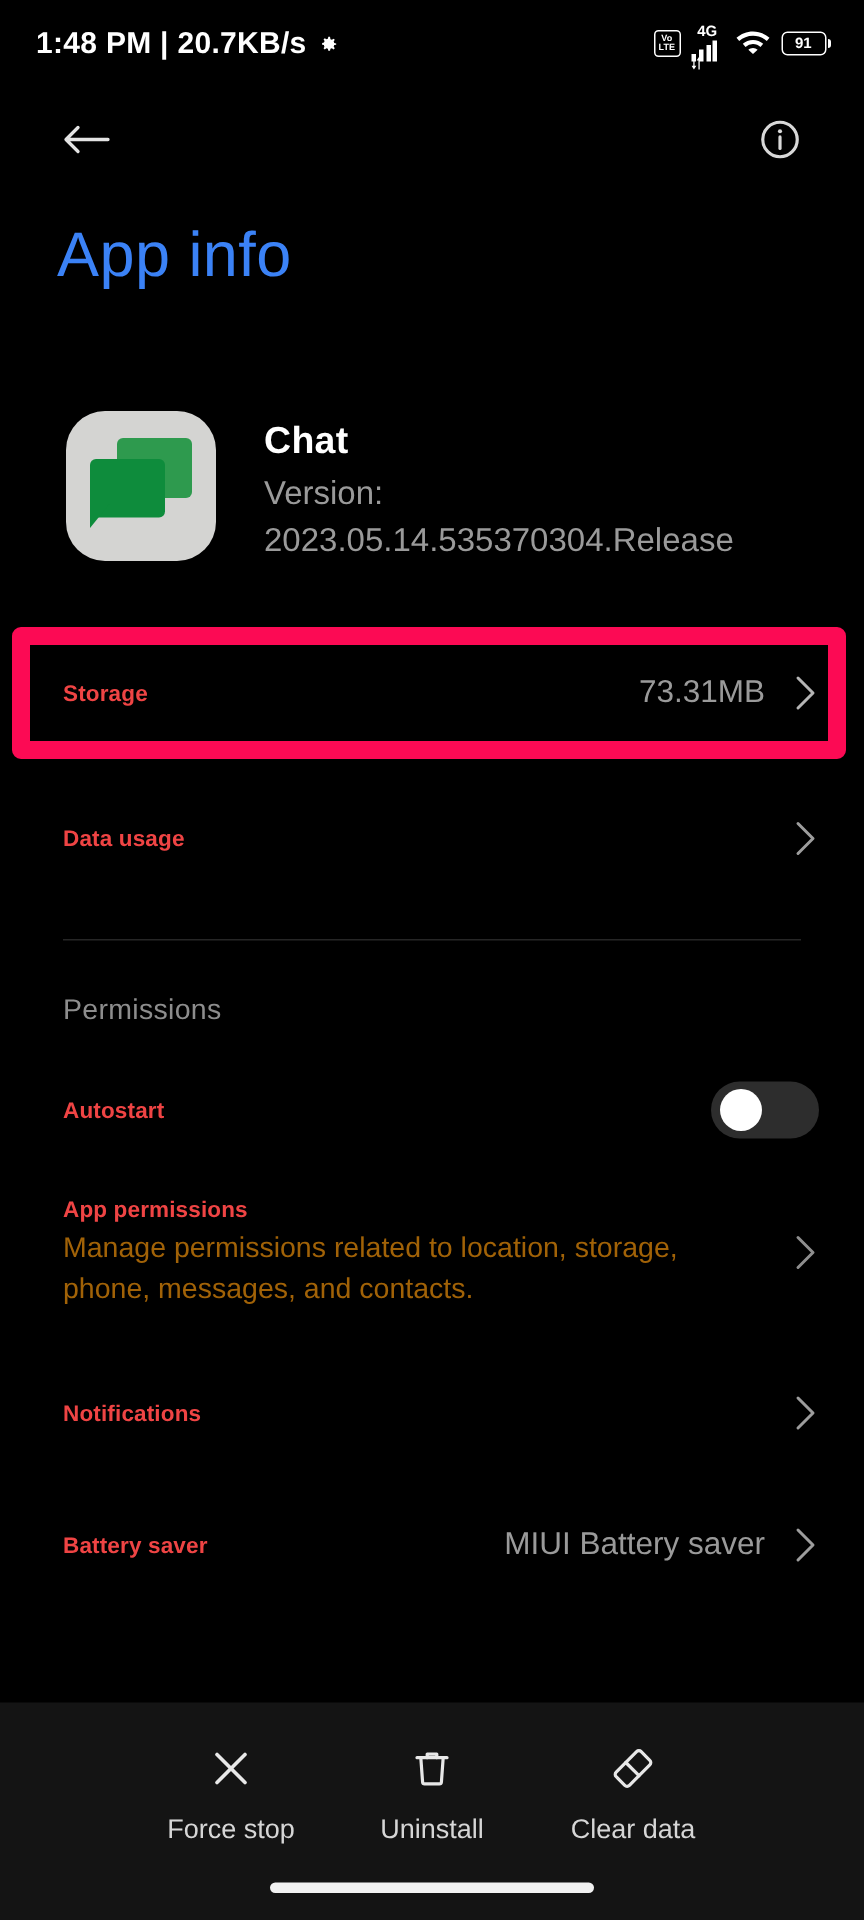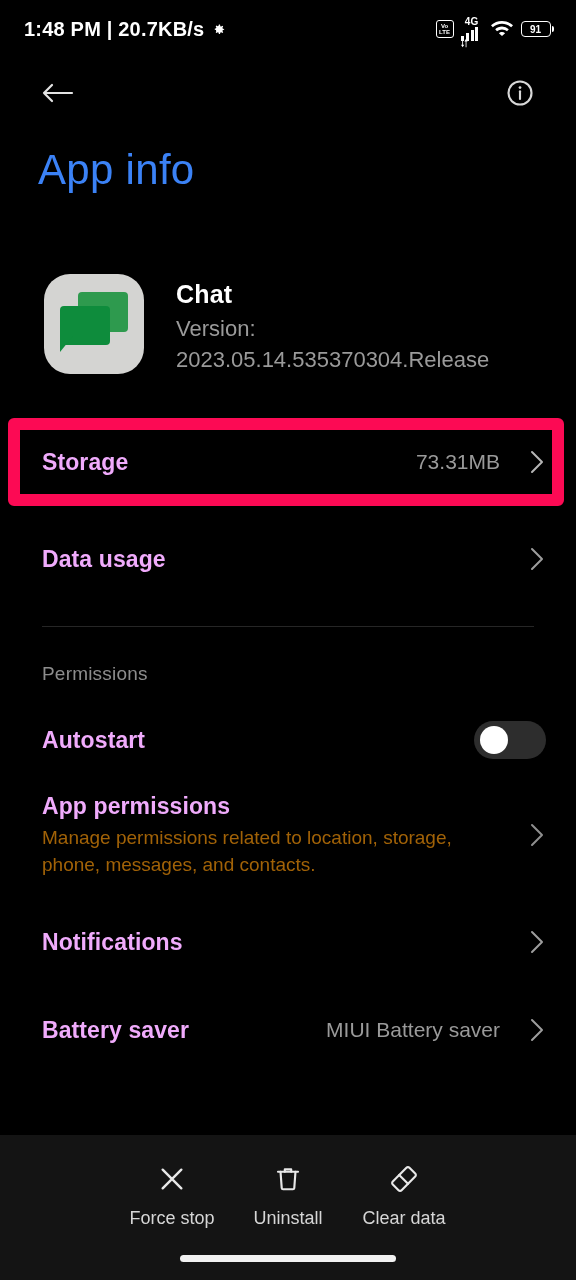--- a/index.html
+++ b/index.html
@@ -84,23 +84,23 @@
   .app-name { font-size:25px; color:#fff; font-weight:700; letter-spacing:.2px; }
   .app-version { font-size:22px; color:#9a9a9a; line-height:31px; margin-top:4px; max-width:340px; }
 
   
   .list { position:absolute; top:418px; left:0; width:576px; }
   .row {
     position:relative; display:flex; align-items:center;
     padding:0 30px 0 42px; min-height:60px;
   }
   .row-texts { flex:1; min-width:0; }
-  .row-title { font-size:23px; color:#f0abfc; font-weight:700; letter-spacing:.1px; }
+  .row-title { font-size:15px; color:#ef4444; font-weight:700; letter-spacing:.1px; }
   .row-sub { font-size:19px; color:#a16207; line-height:27px; margin-top:4px; max-width:452px; }
-  .row-value { font-size:21px; color:#9a9a9a; margin-right:28px; white-space:nowrap; }
+  .row-value { font-size:21px; color:#9a9a9a; margin-right:18px; white-space:nowrap; }
   .chev { flex:none; width:18px; display:flex; align-items:center; justify-content:center; }
 
   .row-storage {
     height:64px; margin:0 0 0 0;
   }
   .hl-wrap {
     position:absolute; left:8px; top:0; width:556px; height:88px;
     border:12px solid #fc0a54; border-radius:6px;
   }
   .divider { height:1px; background:#262626; margin:0 42px; }
@@ -115,21 +115,21 @@
   }
   .toggle .knob {
     position:absolute; top:5px; left:6px; width:28px; height:28px;
     border-radius:50%; background:#fff;
   }
 
   
   .bottombar {
     position:absolute; left:0; bottom:0; width:576px; height:145px;
     background:#141414;
-    display:flex; align-items:flex-start; justify-content:center; gap:0;
+    display:flex; align-items:flex-start; justify-content:center; gap:18px;
     padding-top:28px;
   }
   .action {
     width:116px; display:flex; flex-direction:column; align-items:center; gap:9px;
     cursor:pointer;
   }
   .action-label { font-size:18px; color:#d6d6d6; white-space:nowrap; }
   .home-indicator {
     position:absolute; left:50%; transform:translateX(-50%); bottom:18px;
     width:216px; height:7px; border-radius:4px; background:#f2f2f2;

